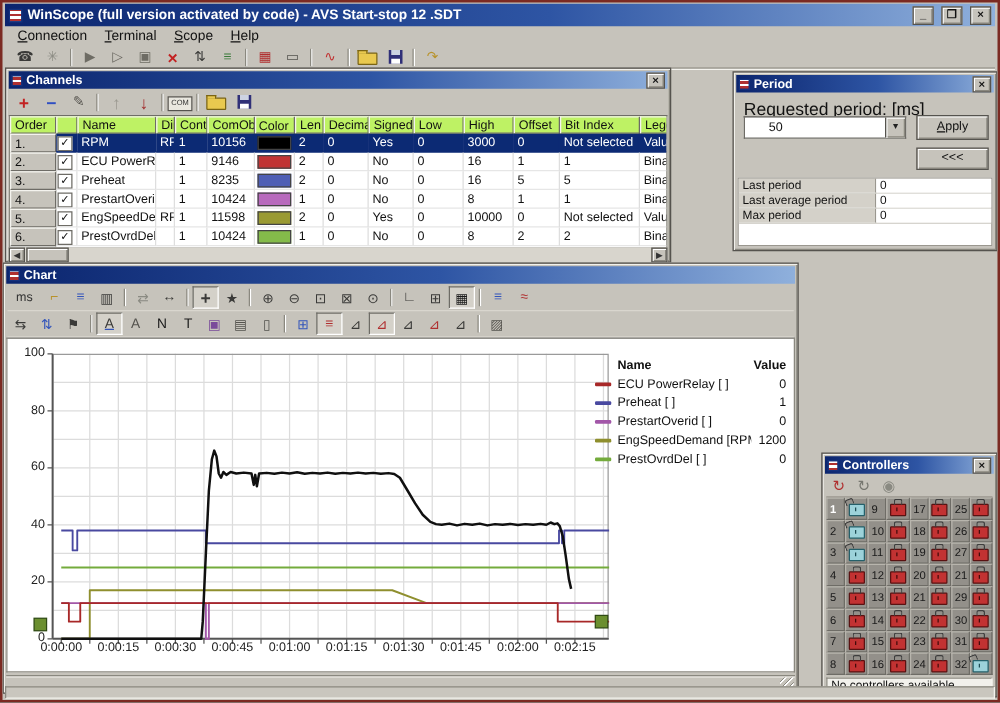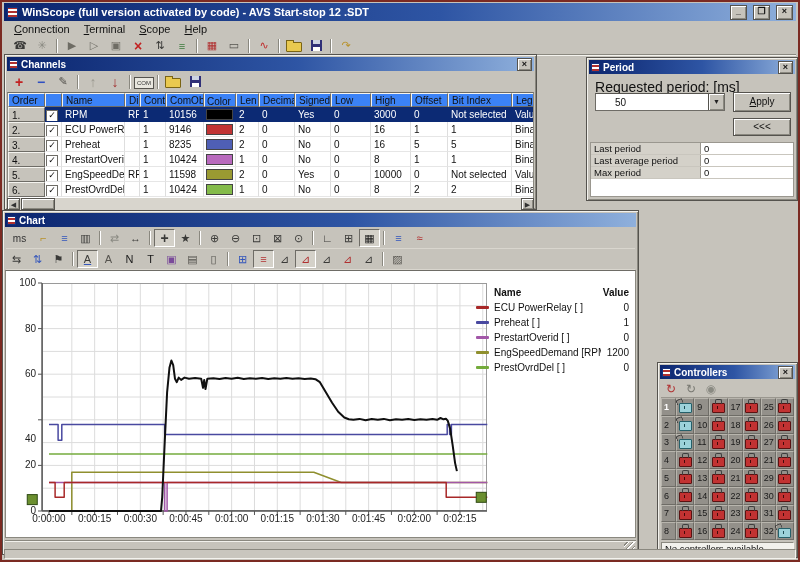--- a/index.html
+++ b/index.html
@@ -45,21 +45,21 @@
   .wclose{margin-left:auto;width:13px;height:11px;background:#c6c3bb;border:1px solid #55534e;
     box-shadow:inset 1px 1px 0 #fff,inset -1px -1px 0 #8a887f;color:#111;font-size:9px;line-height:10px;text-align:center;font-weight:bold;}
   .wtoolbar{position:absolute;left:3px;top:17px;right:3px;height:19px;display:flex;align-items:center;}
   
   .ch-table{position:absolute;left:2px;right:2px;top:37px;height:105px;background:#fff;overflow:hidden;
     border:1px solid #8a887f;border-top-color:#6e6c66;}
   .ch-row{white-space:nowrap;height:15px;line-height:15px;font-size:10px;}
   .ch-row.head{height:14px;line-height:14px;}
   .ch-cell{display:inline-block;vertical-align:top;height:100%;overflow:hidden;padding:0 3px;box-sizing:border-box;
     border-right:1px solid #dedede;border-bottom:1px solid #e6e6e6;}
-  .ch-row.head .ch-cell{background:#3b82f6;border:1px solid;border-color:#f4f3ee #6e6c66 #6e6c66 #f4f3ee;font-size:10px;}
+  .ch-row.head .ch-cell{background:#bef264;border:1px solid;border-color:#f4f3ee #6e6c66 #6e6c66 #f4f3ee;font-size:10px;}
   .ch-cell.ordbtn{background:#c6c3bb;border:1px solid;border-color:#f4f3ee #6e6c66 #6e6c66 #f4f3ee;}
   .ch-row.sel .ch-cell:not(.ordbtn){background:#0c2a74;color:#fff;border-color:#0c2a74;}
   .c0{width:37px;}.c1{width:17px;padding:0 1px;}.c2{width:63px;}.c3{width:15px;}.c4{width:26px;}
   .c5{width:38px;}.c6{width:32px;padding:1px 2px;}.c7{width:23px;}.c8{width:36px;}.c9{width:36px;}
   .c10{width:40px;}.c11{width:40px;}.c12{width:37px;}.c13{width:64px;}.c14{width:45px;}
   .cbx{display:inline-block;width:10px;height:10px;background:#fff;border:1px solid #6e6c66;
     font-size:9px;line-height:9px;text-align:center;color:#111;margin-top:1px;}
   .swatch{display:block;width:100%;height:11px;border:1px solid #444;box-sizing:border-box;margin-top:1px;}
   .hscroll{position:absolute;left:2px;right:2px;top:143px;height:12px;background:#d8d5cd;}
   .sbtn{position:absolute;top:0;width:13px;height:12px;background:#c6c3bb;border:1px solid #55534e;
@@ -283,21 +283,21 @@
         <span class="tbtn" style="color: rgb(58, 58, 56);">⊿</span>
         <span class="tbtn" style="color: rgb(176, 48, 48);">⊿</span>
         <span class="tbtn" style="color: rgb(58, 58, 56);">⊿</span>
         <span class="tbsep"></span>
         <span class="tbtn" style="color: rgb(85, 83, 78);">▨</span>
       </div>
     <div class="chart-canvas">
       <div id="ylabels">
           <span class="ylab" style="top: 234px;">0</span>
           <span class="ylab" style="top: 188.4px;">20</span>
-          <span class="ylab" style="top: 142.8px; margin-top: 19px;">40</span>
+          <span class="ylab" style="top: 142.8px;">40</span>
           <span class="ylab" style="top: 97.2px;">60</span>
           <span class="ylab" style="top: 51.6px;">80</span>
           <span class="ylab" style="top: 6px;">100</span>
         </div>
       <div class="plot-wrap">
         <svg id="plot" width="445" height="228" style="overflow:visible">
             <line x1="29.830000000000002" y1="0" x2="29.830000000000002" y2="228" stroke="#dcdcdc" stroke-width="1"></line>
             <line x1="52.660000000000004" y1="0" x2="52.660000000000004" y2="228" stroke="#dcdcdc" stroke-width="1"></line>
             <line x1="75.49" y1="0" x2="75.49" y2="228" stroke="#dcdcdc" stroke-width="1"></line>
             <line x1="98.32000000000001" y1="0" x2="98.32000000000001" y2="228" stroke="#dcdcdc" stroke-width="1"></line>

